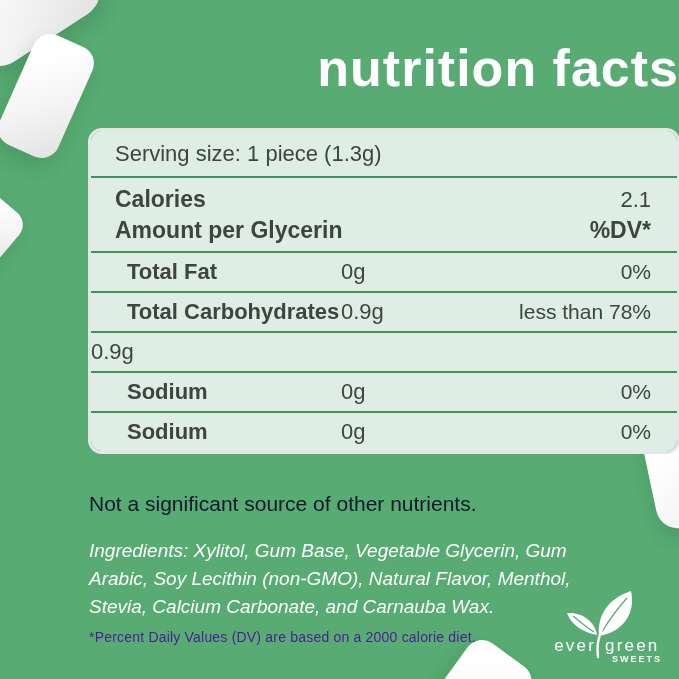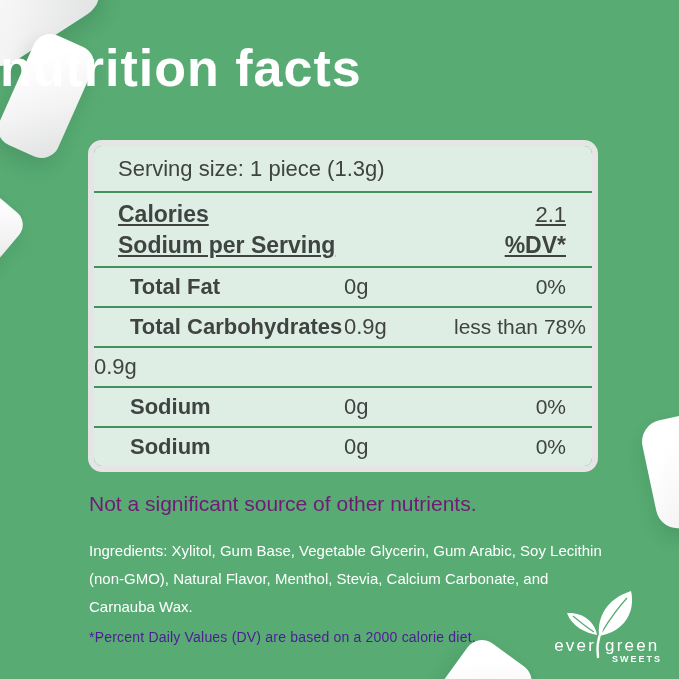--- a/index.html
+++ b/index.html
@@ -17,53 +17,52 @@
   }
   #gum1 { left:-60px; top:-100px; width:140px; height:150px; border-radius:26px; transform:rotate(-33deg); }
   #gum2 { left:14px;  top:36px;   width:64px;  height:120px; border-radius:18px; transform:rotate(24deg); }
   #gum3 { left:-55px; top:192px;  width:70px;  height:70px;  border-radius:16px; transform:rotate(40deg); }
   #gum4 { left:648px; top:410px;  width:130px; height:110px; border-radius:22px; transform:rotate(-12deg); }
   #gum5 { left:440px; top:645px;  width:75px;  height:105px; border-radius:18px; transform:rotate(36deg); }
 
   
   .title {
     position:absolute; top:38px; left:0; width:100%;
-    text-align:left; font-size:52px; font-weight:bold;
+    text-align:right; font-size:52px; font-weight:bold;
     letter-spacing:1px; color:#ffffff;
   }
 
   
   .panel {
-    position:absolute; left:88px; top:128px; width:510px;
+    position:absolute; left:88px; top:128px; width:592px;
     box-sizing:border-box;
     background:#44905f;               
-    border:6px solid #e5e5e5;
+    border:3px solid #e5e5e5;
     border-radius:14px; overflow:hidden;
     display:flex; flex-direction:column; gap:2px;
     color:#3f4442;
-    margin-top:12px;
   }
   .row { background:#deeee4; }
   .serving-row { padding:7px 24px; font-size:22px; line-height:31px; }
-  .calories-row { padding:6px 26px 6px 24px; font-size:23px; line-height:30px;text-decoration:underline; }
+  .calories-row { padding:6px 26px 6px 24px; font-size:23px; line-height:30px; }
   .cal-line { display:flex; justify-content:space-between; align-items:baseline; }
   .bold { font-weight:bold; }
   .cal-value { font-size:22px; }
   .nutrient-row {
     display:grid; grid-template-columns:250px 110px 1fr;
     align-items:center; height:38px; font-size:22px;
   }
   .n-label { padding-left:36px; font-weight:bold; white-space:nowrap; }
   .n-label.indent { padding-left:60px; }
   .n-amount { text-align:left; }
   .n-dv { text-align:right; padding-right:26px; font-size:21px; white-space:nowrap; }
 
   
-  .note { position:absolute; left:89px; top:492px; width:520px; color:#701a75; font-size:21px; }
-  .ingredients { position:absolute; left:89px; top:537px; width:522px; color:#ffffff; font-size:15px; line-height:28px; }
+  .note { position:absolute; left:89px; top:492px; width:520px; color:#0f172a; font-size:21px; }
+  .ingredients { position:absolute; left:89px; top:537px; width:522px; color:#ffffff; font-size:19px; line-height:28px;font-style:italic; }
   .footnote { position:absolute; left:89px; top:629px; color:#4c1d95; font-size:14px; letter-spacing:.2px; }
 
   
   .brand { position:absolute; left:552px; top:586px; width:118px; height:84px; }
   .brand text { fill:#ffffff; font-family:"Liberation Sans", sans-serif; }
 </style>
 </head>
 <body>
 
 <div class="scene">
@@ -81,21 +80,21 @@
     <div class="row serving-row">
       <div>Serving size: 1 piece (1.3g)</div>
     </div>
 
     <div class="row calories-row">
       <div class="cal-line">
         <span class="bold">Calories</span>
         <span class="cal-value">2.1</span>
       </div>
       <div class="cal-line">
-        <span class="bold">Sodium per Serving</span>
+        <span class="bold">Amount per Glycerin</span>
         <span class="bold">%DV*</span>
       </div>
     </div>
 
     <div class="row nutrient-row">
       <span class="n-label">Total Fat</span>
       <span class="n-amount">0g</span>
       <span class="n-dv">0%</span>
     </div>
 

